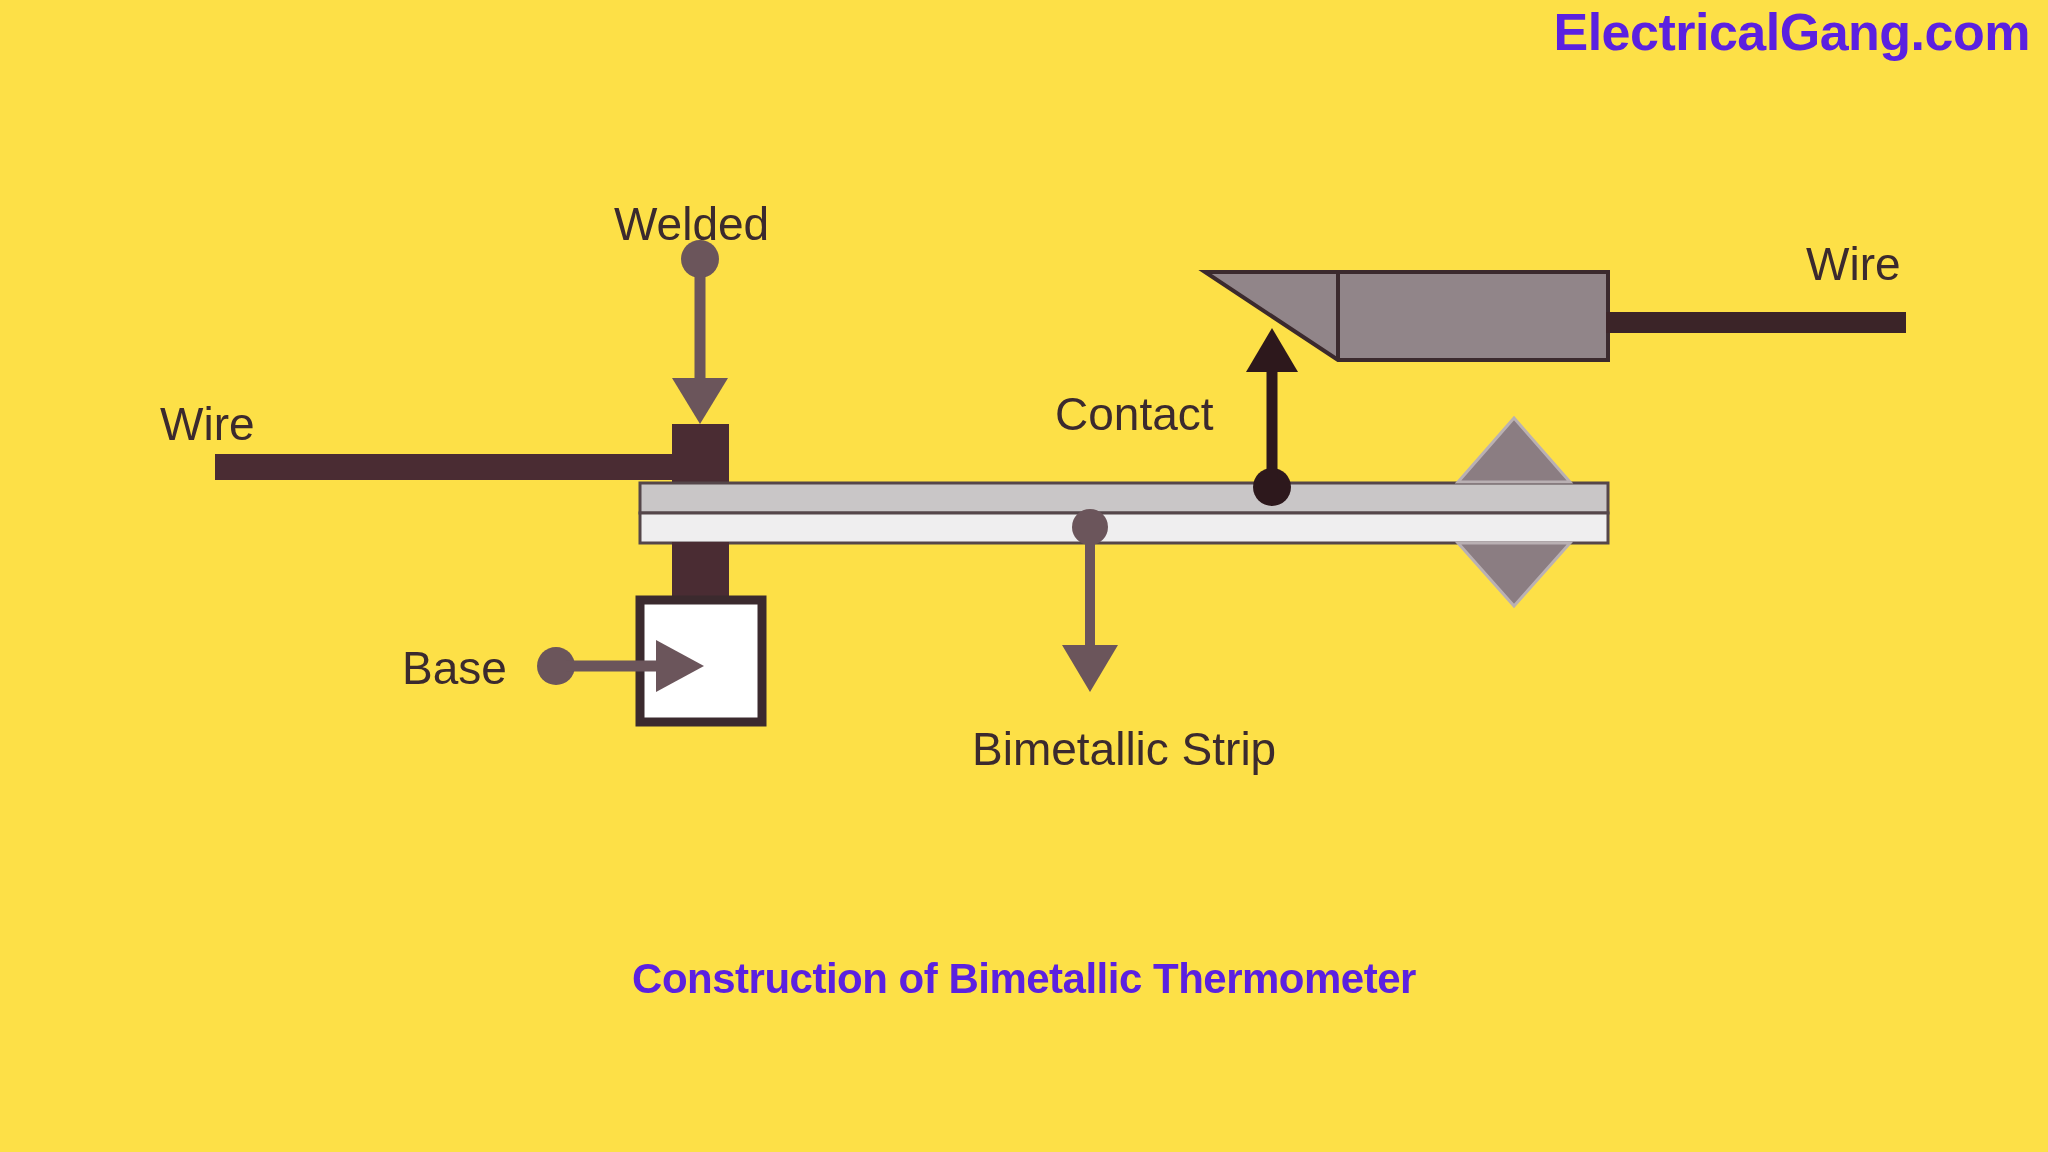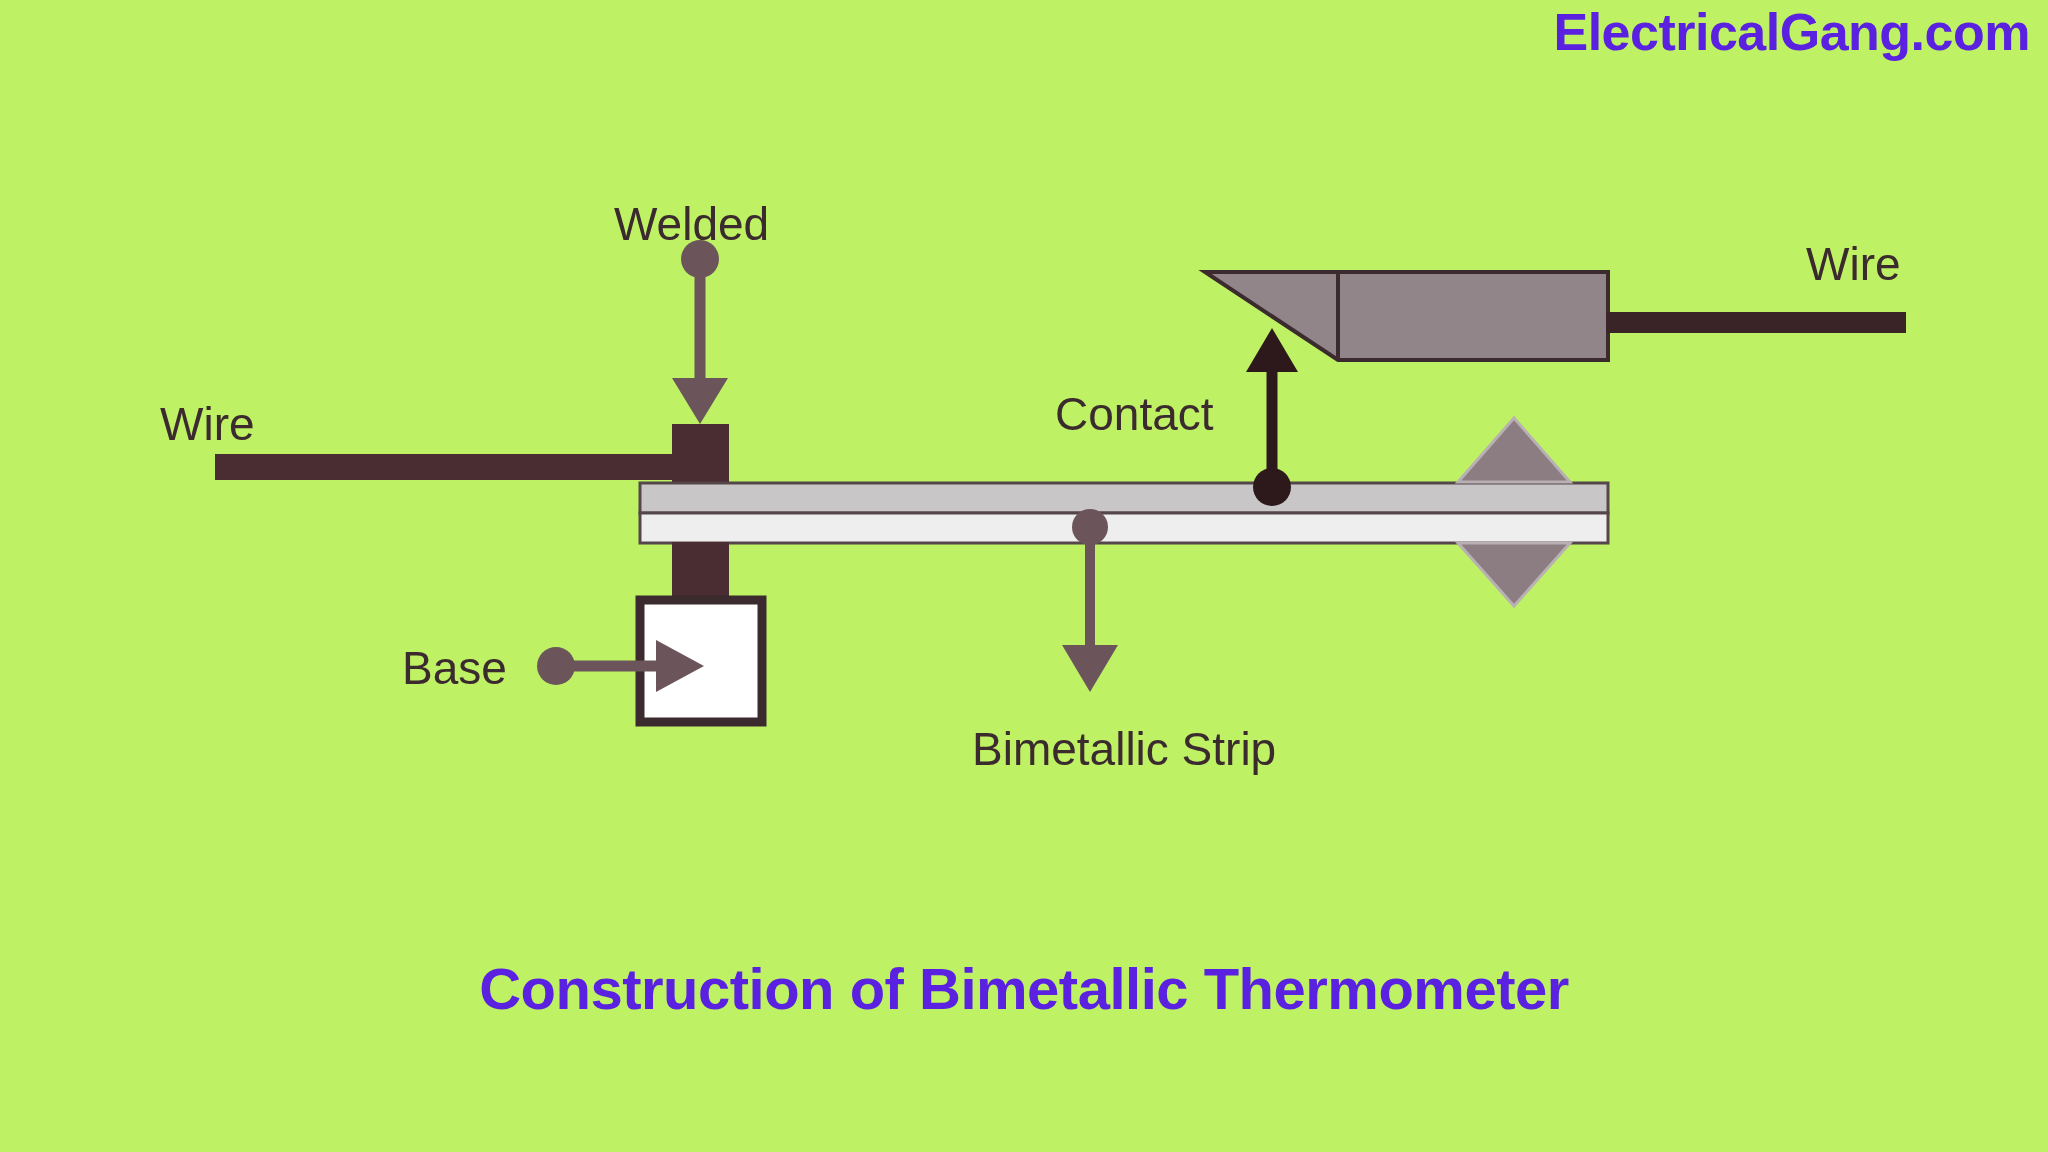--- a/index.html
+++ b/index.html
@@ -7,42 +7,42 @@
     padding: 0;
     background: #ffffff;
   }
   body {
     font-family: "Liberation Sans", sans-serif;
   }
   #page {
     position: relative;
     width: 2048px;
     height: 1152px;
-    background: #bef264;
+    background: #fde047;
     overflow: hidden;
   }
   #watermark {
     position: absolute;
     top: 2px;
     right: 18px;
     font-family: "Liberation Sans", sans-serif;
     font-size: 52px;
     font-weight: bold;
     color: #5b21e0;
     letter-spacing: -0.5px;
     white-space: nowrap;
   }
   #caption {
     position: absolute;
     left: 0;
     right: 0;
     top: 955px;
     text-align: center;
     font-family: "Liberation Sans", sans-serif;
-    font-size: 58px;
+    font-size: 42px;
     font-weight: bold;
     color: #5b21e0;
     letter-spacing: -0.5px;
   }
   #diagram {
     position: absolute;
     left: 0;
     top: 0;
     width: 2048px;
     height: 1152px;

